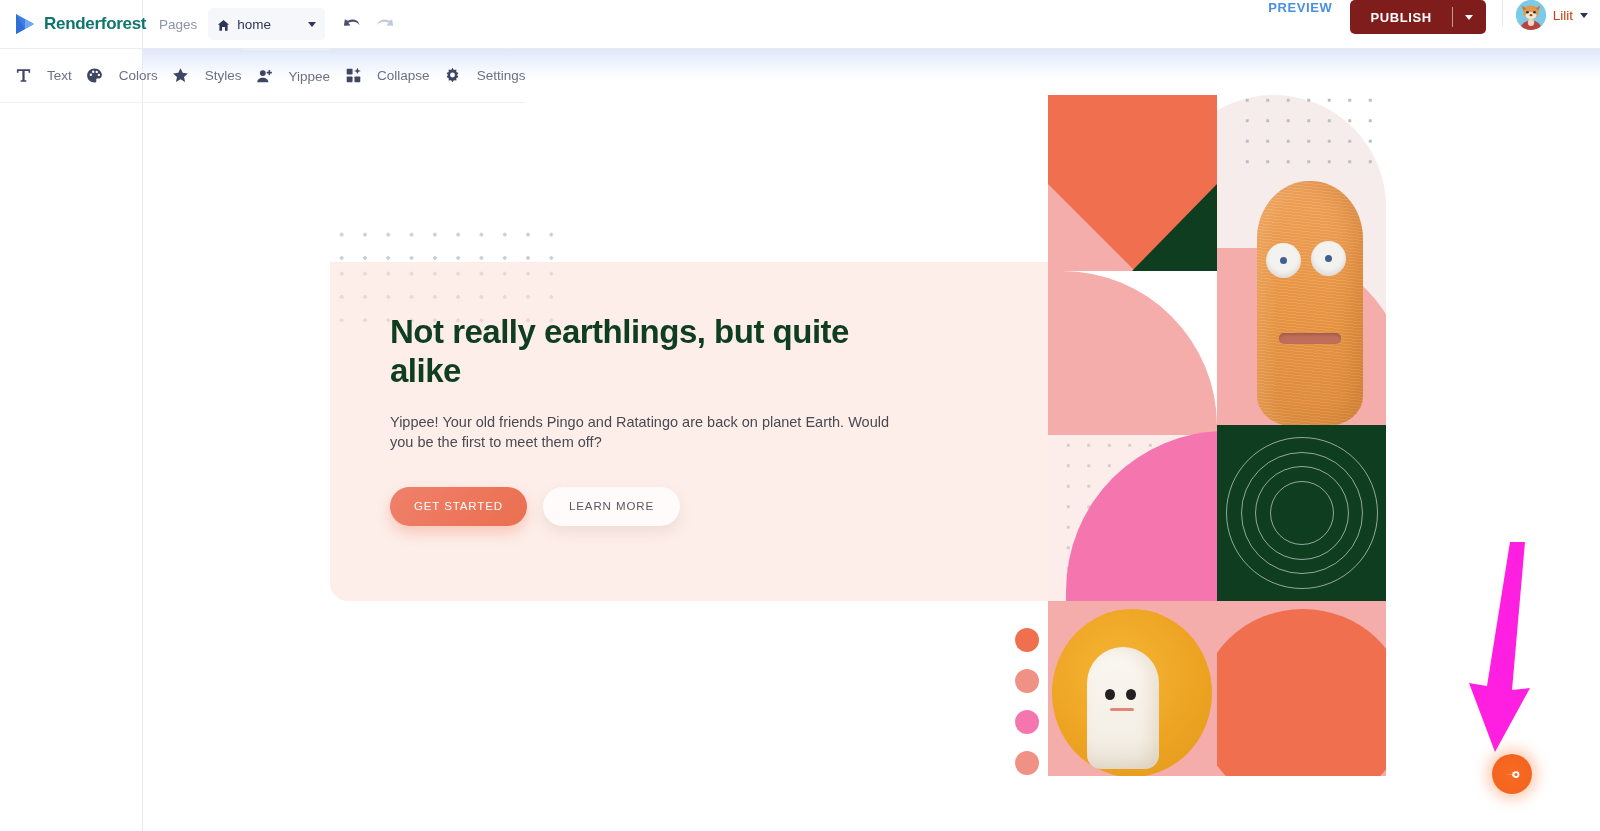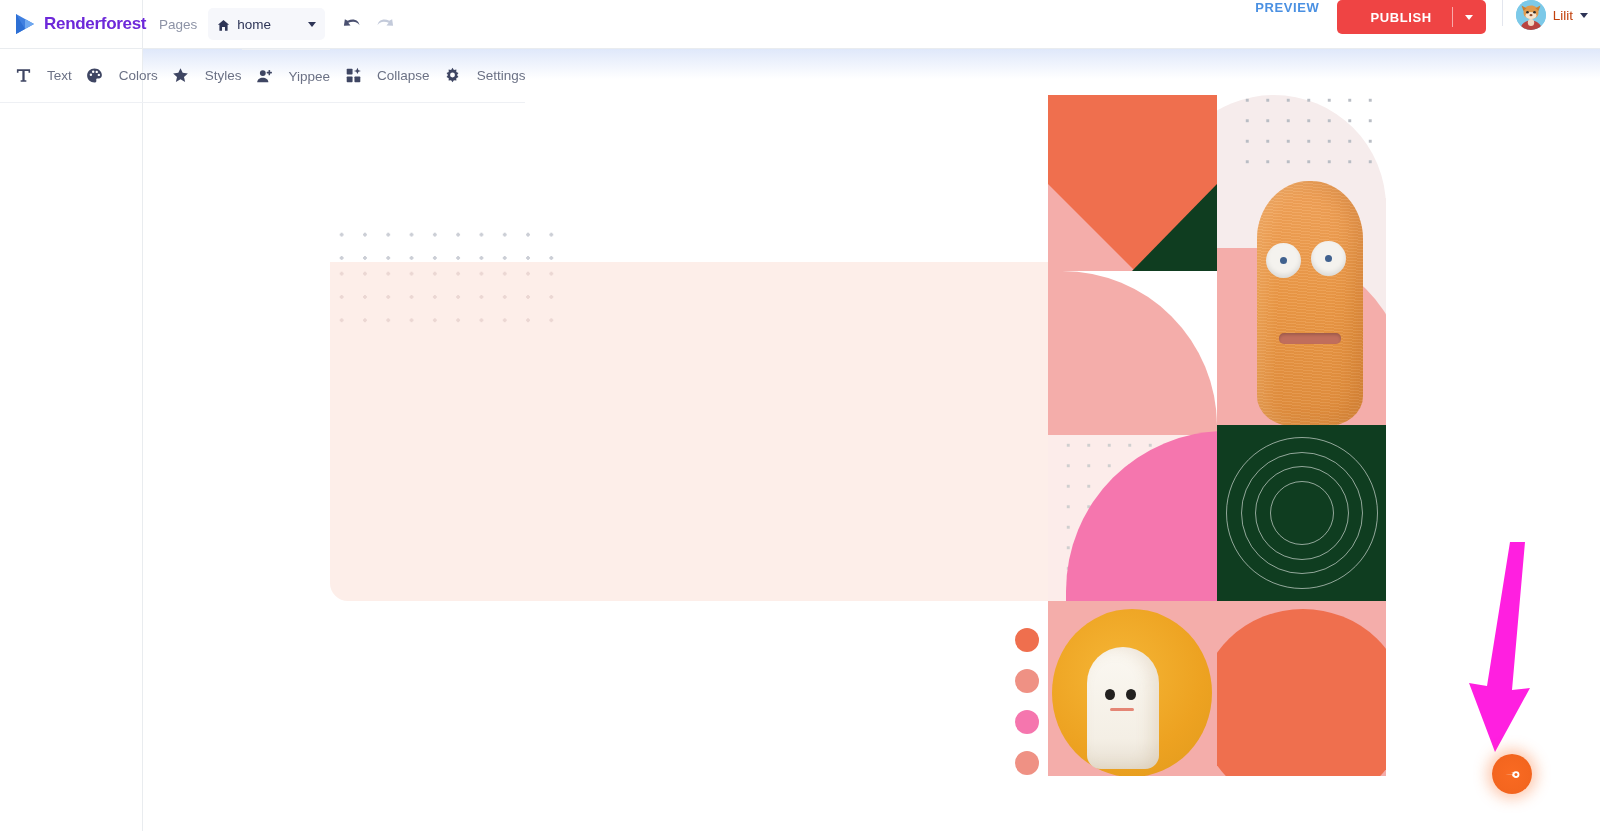--- a/index.html
+++ b/index.html
@@ -20,21 +20,21 @@
     z-index: 30;
   }
   .brand {
     width: 143px; height: 48px;
     display: flex; align-items: center; gap: 8px;
     padding-left: 14px;
     border-right: 1px solid #e9ecef;
   }
   .brand-logo { width: 22px; height: 24px; flex: 0 0 auto; }
   .brand-name {
-    font-size: 17px; font-weight: bold; color: #6d28d9;
+    font-size: 17px; font-weight: bold; color: #0f766e;
     letter-spacing: -0.3px;
   }
 
   .pages-label {
     margin-left: 16px; font-size: 13.5px; color: #8d93a6;
   }
   .page-select {
     margin-left: 11px;
     width: 117px; height: 32px;
     background: #f6f7fb;
@@ -60,23 +60,22 @@
   .topbar-right {
     margin-left: auto; display: flex; align-items: flex-start; height: 48px;
     padding-right: 12px;
   }
   .preview-btn {
     font-size: 13px; font-weight: bold; color: #4a90e2;
     letter-spacing: 0.6px; cursor: pointer; margin-right: 18px;
   }
   .publish-group {
     display: flex; align-items: stretch; height: 34px;
-    background: #ef4444; border-radius: 5px; overflow: hidden;
+    background: #7f1d1d; border-radius: 5px; overflow: hidden;
     cursor: pointer;
-    padding-left: 13px;
   }
   .publish-btn {
     display: flex; align-items: center; padding: 0 20px;
     font-size: 13px; font-weight: bold; color: #fff; letter-spacing: 0.6px;
   }
   .publish-split { width: 1px; background: rgba(255,255,255,0.55); margin: 7px 0; }
   .publish-caret {
     width: 33px; display: flex; align-items: center; justify-content: center;
   }
   .publish-caret i {
@@ -485,20 +484,28 @@
 
   <div class="canvas">
     <div class="canvas-topglow"></div>
 
     <div class="dotgrid"></div>
 
     <div class="hero-panel">
       <div class="dotgrid2" style="left:0; top:0;"></div>
     </div>
 
+    <div class="hero-inner">
+      <div class="hero-title">Not really earthlings, but quite alike</div>
+      <div class="hero-sub">Yippee! Your old friends Pingo and Ratatingo are back on planet Earth. Would you be the first to meet them off?</div>
+      <div class="hero-btns">
+        <div class="btn-primary">GET STARTED</div>
+        <div class="btn-secondary">LEARN MORE</div>
+      </div>
+    </div>
 
     <div class="collage">
 
       <div class="col-cell q-tl">
         <div class="orange-sq"></div>
         <div class="pink-tri"></div>
         <div class="green-tri"></div>
         <div class="pink-quarter"></div>
       </div>
 

